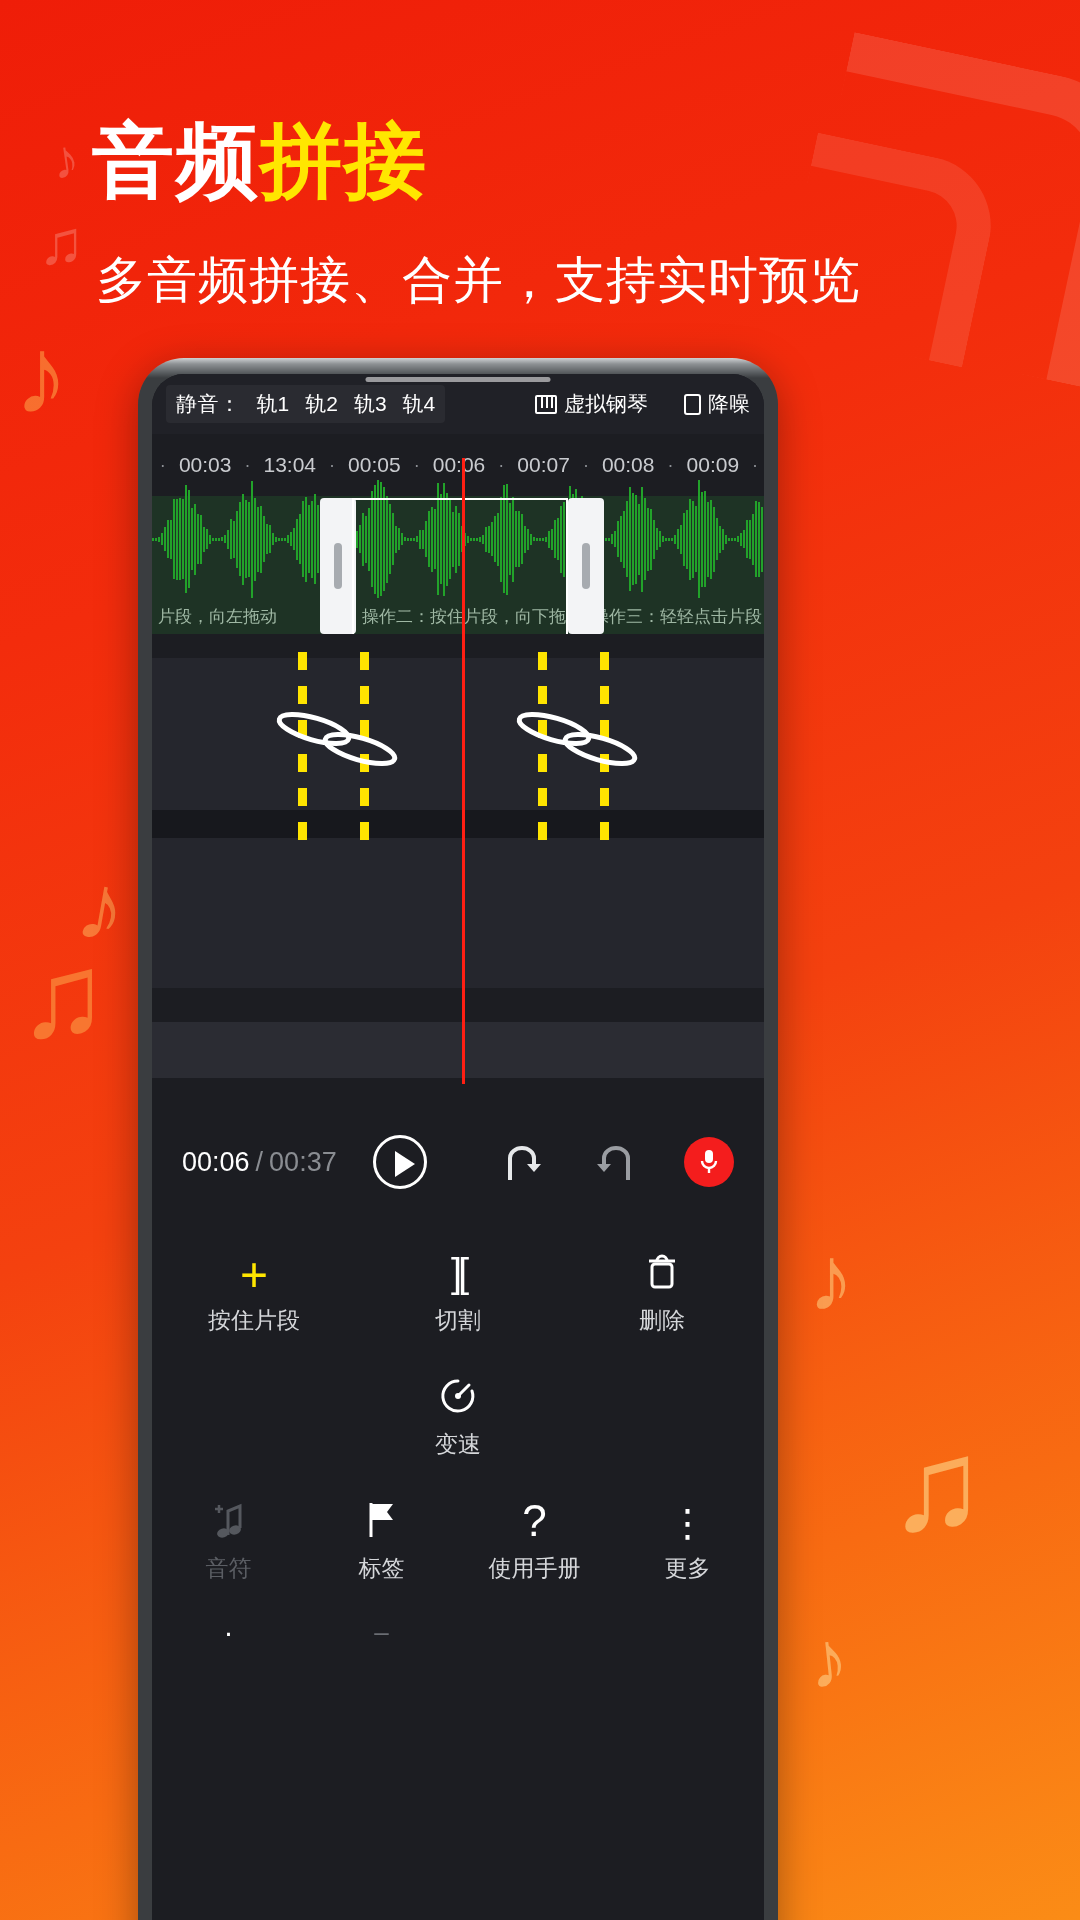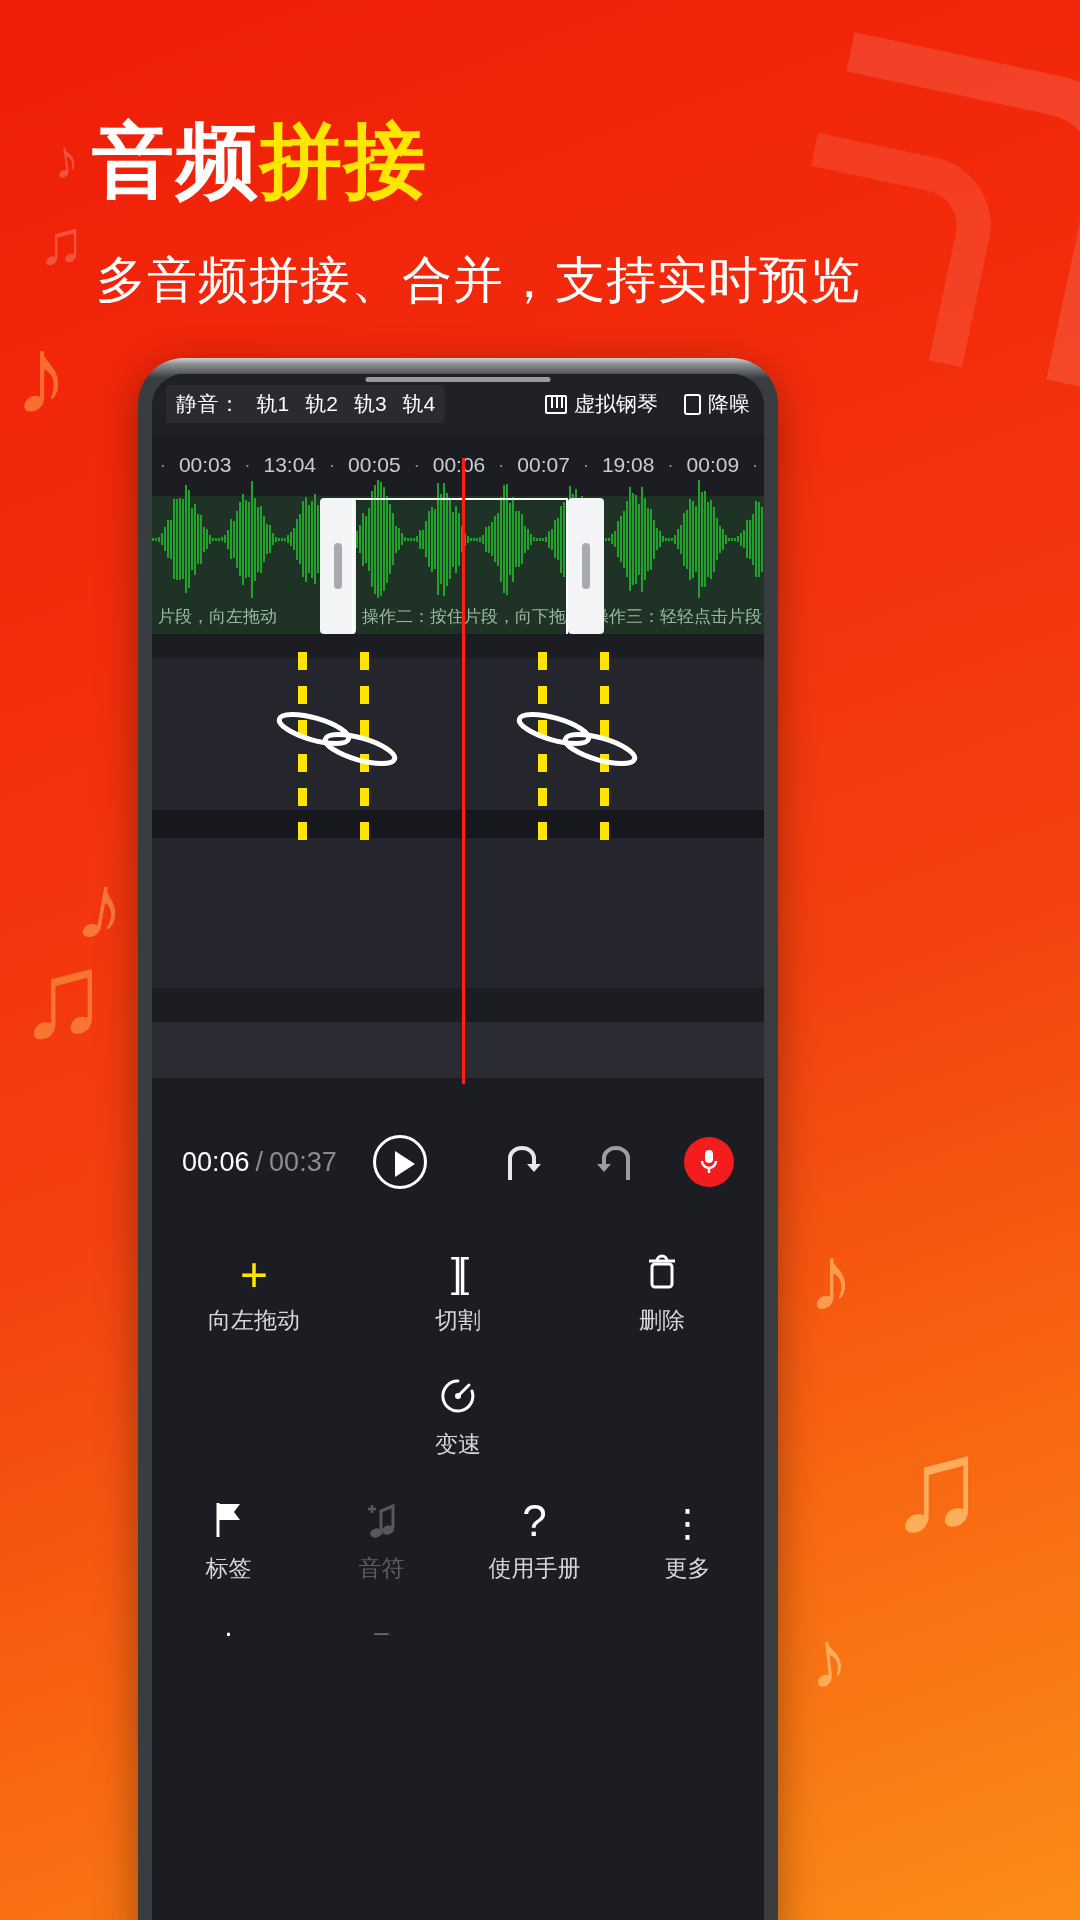--- a/index.html
+++ b/index.html
@@ -96,21 +96,21 @@
     height: 60px; padding: 0 14px;
     background: #202127;
     color: #fff;
   }
   .mute-group {
     display: flex; align-items: center; gap: 16px;
     background: #2a2b31; padding: 5px 10px; border-radius: 4px;
   }
   .mute-label { font-size: 21px; color:#fff; letter-spacing:.5px; }
   .trk { font-size: 21px; color:#fff; }
-  .appbar-right { margin-left: auto; display: flex; align-items: center; gap: 26px; }
+  .appbar-right { margin-left: auto; display: flex; align-items: center; gap: 36px; }
   .ab-item { display: flex; align-items: center; gap: 7px; font-size: 21px; color:#fff; }
   .piano-ic { width: 22px; height: 19px; position: relative; border:2px solid #fff; border-radius:2px; }
   .piano-ic i { position:absolute; top:0; width:2px; height:11px; background:#fff; }
   .piano-ic i:nth-child(1){ left:4px; }
   .piano-ic i:nth-child(2){ left:9px; }
   .piano-ic i:nth-child(3){ left:14px; }
   .chk-ic { width: 17px; height: 21px; border:2px solid #fff; border-radius:3px; }
 
   
   .ruler {
@@ -247,21 +247,21 @@
       <span class="lbl">00:03</span>
       <span class="tick">·</span>
       <span class="lbl">13:04</span>
       <span class="tick">·</span>
       <span class="lbl">00:05</span>
       <span class="tick">·</span>
       <span class="lbl">00:06</span>
       <span class="tick">·</span>
       <span class="lbl">00:07</span>
       <span class="tick">·</span>
-      <span class="lbl">19:08</span>
+      <span class="lbl">00:08</span>
       <span class="tick">·</span>
       <span class="lbl">00:09</span>
       <span class="tick">·</span>
     </div>
 
     <div class="track-wrap">
       <div class="track-clip">
         <div class="wave" id="wave-host">
             <div class="bar" style="left: 0px; height: 2.5px; bottom: 63.5px; background: rgb(34, 162, 42);"></div>
             <div class="bar" style="left: 3px; height: 2.5px; bottom: 63.5px; background: rgb(34, 162, 42);"></div>
@@ -525,21 +525,21 @@
       </div>
     </div>
 
     <div class="tools" style="top:848px;">
 
       <div class="tools-row">
         <div class="tool">
           <span class="ic">
               <span class="plus-ic">+</span>
             </span>
-          <span class="tlabel">向左拖动</span>
+          <span class="tlabel">按住片段</span>
         </div>
         <div class="tool">
           <span class="ic">
               <span class="cut-ic">][</span>
             </span>
           <span class="tlabel">切割</span>
         </div>
         <div class="tool">
           <span class="ic">
             <svg width="34" height="40" viewBox="0 0 34 40">
@@ -559,42 +559,42 @@
               <path d="M19 4 a15 15 0 1 0 14 10" fill="none" stroke="#fff" stroke-width="3" stroke-linecap="round"></path>
               <path d="M19 19 L30 8" stroke="#fff" stroke-width="3" stroke-linecap="round"></path>
               <circle cx="19" cy="19" r="3" fill="#fff"></circle>
             </svg>
           </span>
           <span class="tlabel">变速</span>
         </div>
       </div>
 
       <div class="tools-row">
-        <div class="tool">
-          <span class="ic">
-            <svg width="36" height="38" viewBox="0 0 36 38">
-              <path d="M7 2 V36" stroke="#fff" stroke-width="3"></path>
-              <path d="M7 3 h22 l-6 8 l6 8 H7 z" fill="#fff"></path>
-            </svg>
-          </span>
-          <span class="tlabel">标签</span>
-        </div>
         <div class="tool dim">
           <span class="ic">
             <svg width="36" height="38" viewBox="0 0 36 38">
               <path d="M17 34 V10 l12 -5 v22" fill="none" stroke="#55585e" stroke-width="3"></path>
               <ellipse cx="12" cy="32" rx="6" ry="4.5" fill="#55585e" transform="rotate(-18 12 32)"></ellipse>
               <ellipse cx="24" cy="29" rx="6" ry="4.5" fill="#55585e" transform="rotate(-18 24 29)"></ellipse>
               <path d="M8 4 V12 M4 8 H12" stroke="#55585e" stroke-width="2.5"></path>
             </svg>
           </span>
           <span class="tlabel">音符</span>
         </div>
         <div class="tool">
           <span class="ic">
+            <svg width="36" height="38" viewBox="0 0 36 38">
+              <path d="M7 2 V36" stroke="#fff" stroke-width="3"></path>
+              <path d="M7 3 h22 l-6 8 l6 8 H7 z" fill="#fff"></path>
+            </svg>
+          </span>
+          <span class="tlabel">标签</span>
+        </div>
+        <div class="tool">
+          <span class="ic">
               <span class="qm-ic">?</span>
             </span>
           <span class="tlabel">使用手册</span>
         </div>
         <div class="tool">
           <span class="ic">
               <span class="dots-ic">⋮</span>
             </span>
           <span class="tlabel">更多</span>
         </div>

